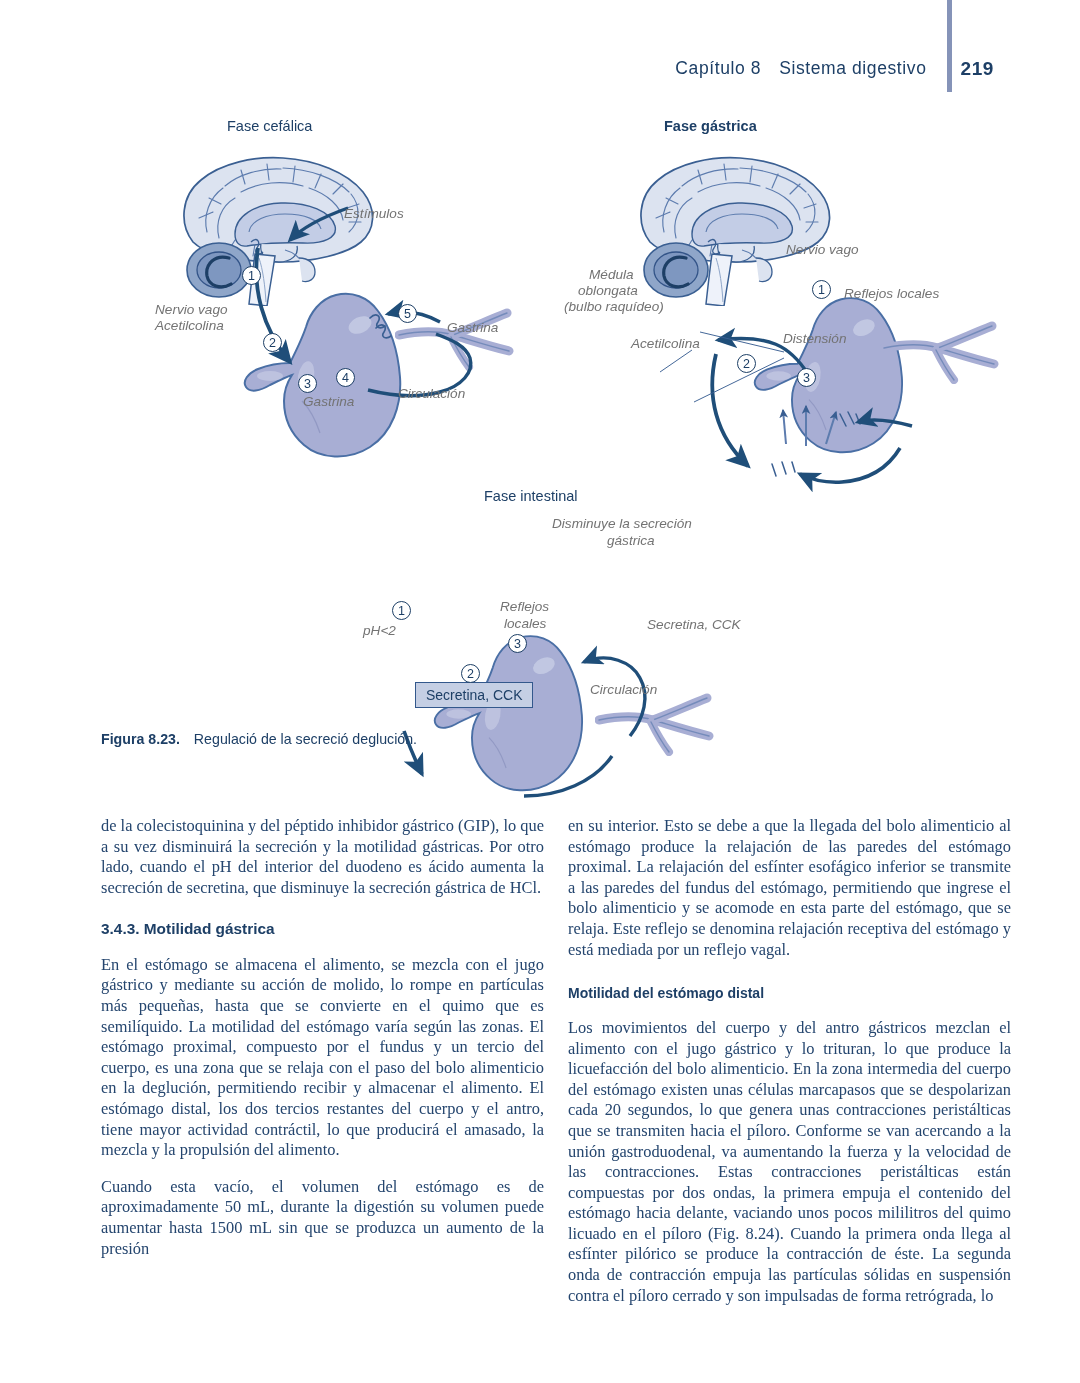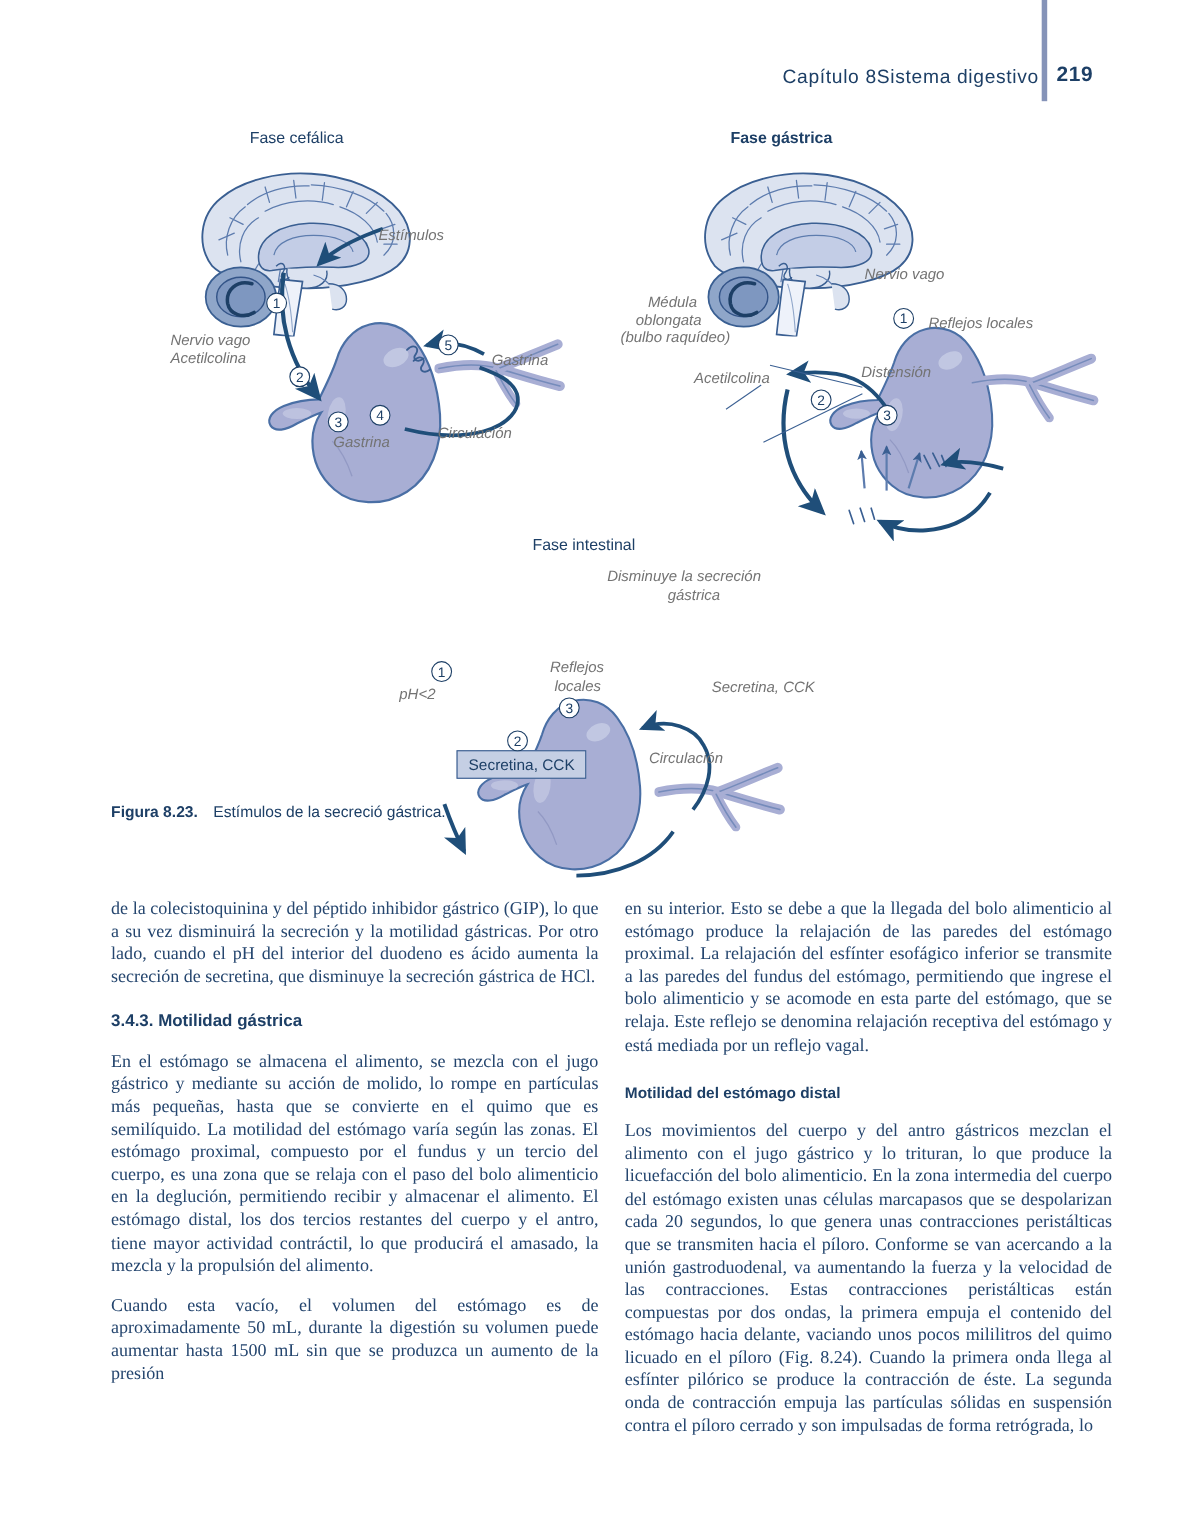--- a/index.html
+++ b/index.html
@@ -15,21 +15,21 @@
 
   
   .hdr-rule{
     position:absolute;left:947px;top:0;width:5px;height:92px;
     background:#8593b8;
   }
   .header{
     position:absolute;right:86px;top:58px;
     font-family:"Liberation Sans", sans-serif;
     font-size:17.5px;letter-spacing:.6px;
-    color:#1d3f66;display:flex;align-items:center;
+    color:#1d3f66;display:flex;align-items:flex-start;gap:18px;
     white-space:nowrap;
   }
   .header .chap{font-weight:400;}
   .header .sect{font-weight:400;}
   .header .pg{font-weight:700;font-size:19px;margin-left:16px;}
 
   
   .figure{position:absolute;left:0;top:96px;width:1080px;height:640px;}
   .panel{position:absolute;}
   .panel-title{
@@ -300,21 +300,21 @@
 
       <div class="box-lbl" style="left:415px;top:586px;">Secretina, CCK</div>
 
       <div class="num" style="left:392px;top:505px;">1</div>
       <div class="num" style="left:461px;top:568px;">2</div>
       <div class="num" style="left:508px;top:538px;">3</div>
     </div>
   </div>
 
   <div class="caption">
-    <b>Figura 8.23.</b><span>Estímulos de la secreció gástrica.</span>
+    <b>Figura 8.23.</b><span>Regulació de la secreció deglución.</span>
   </div>
 
   <div class="col left">
     <p>de la colecistoquinina y del péptido inhibidor gástrico (GIP), lo que a su vez disminuirá la secreción y la motilidad gástricas. Por otro lado, cuando el pH del interior del duodeno es ácido aumenta la secreción de secretina, que disminuye la secreción gástrica de HCl.</p>
     <h3>3.4.3. Motilidad gástrica</h3>
     <p>En el estómago se almacena el alimento, se mezcla con el jugo gástrico y mediante su acción de molido, lo rompe en partículas más pequeñas, hasta que se convierte en el quimo que es semilíquido. La motilidad del estómago varía según las zonas. El estómago proximal, compuesto por el fundus y un tercio del cuerpo, es una zona que se relaja con el paso del bolo alimenticio en la deglución, permitiendo recibir y almacenar el alimento. El estómago distal, los dos tercios restantes del cuerpo y el antro, tiene mayor actividad contráctil, lo que producirá el amasado, la mezcla y la propulsión del alimento.</p>
     <p>Cuando esta vacío, el volumen del estómago es de aproximadamente 50 mL, durante la digestión su volumen puede aumentar hasta 1500 mL sin que se produzca un aumento de la presión</p>
   </div>
 
   <div class="col right">

